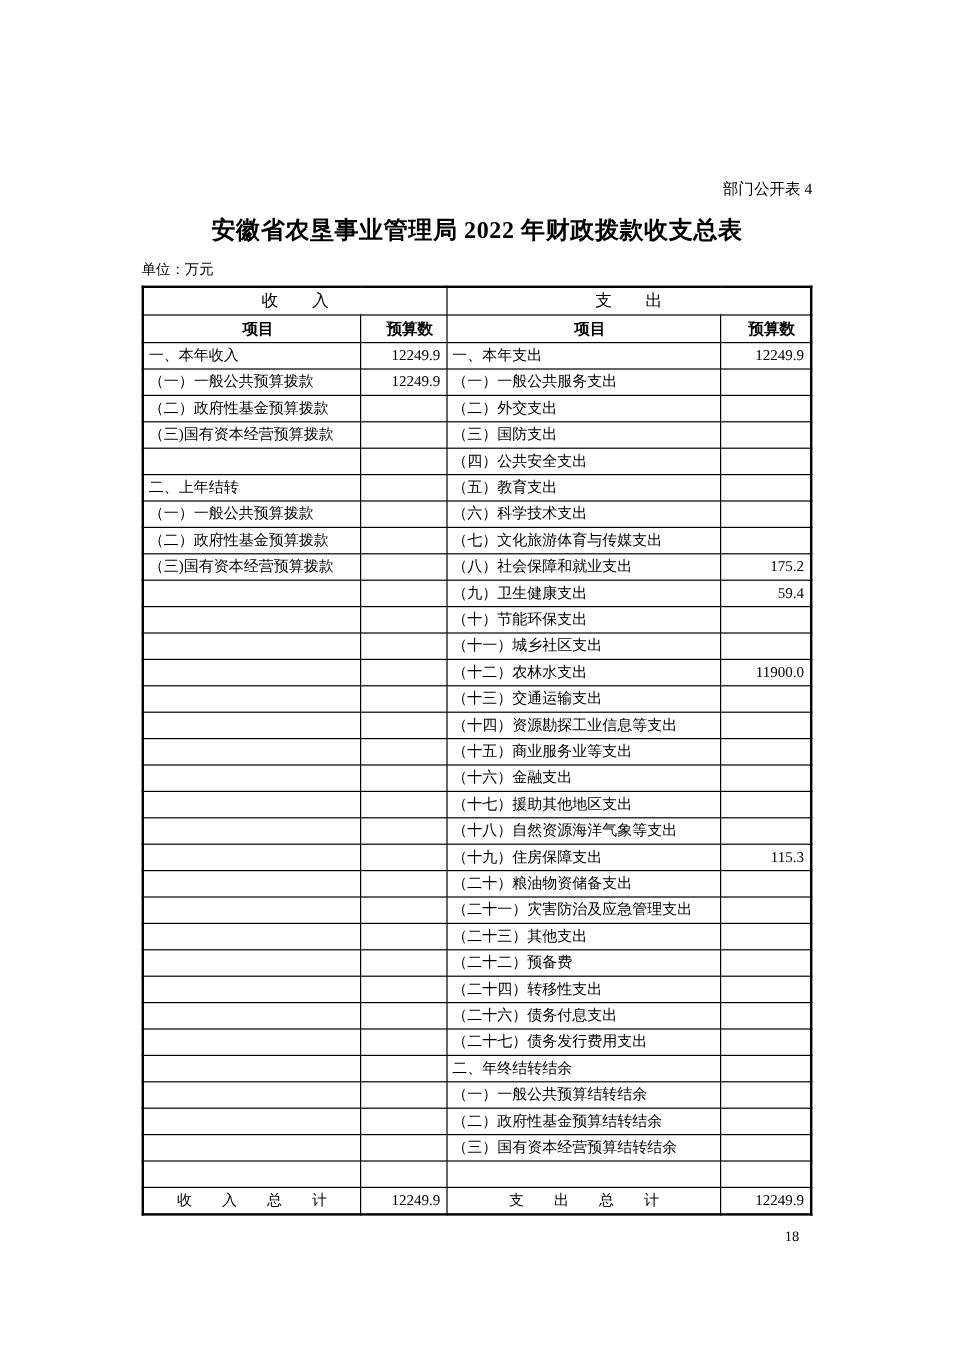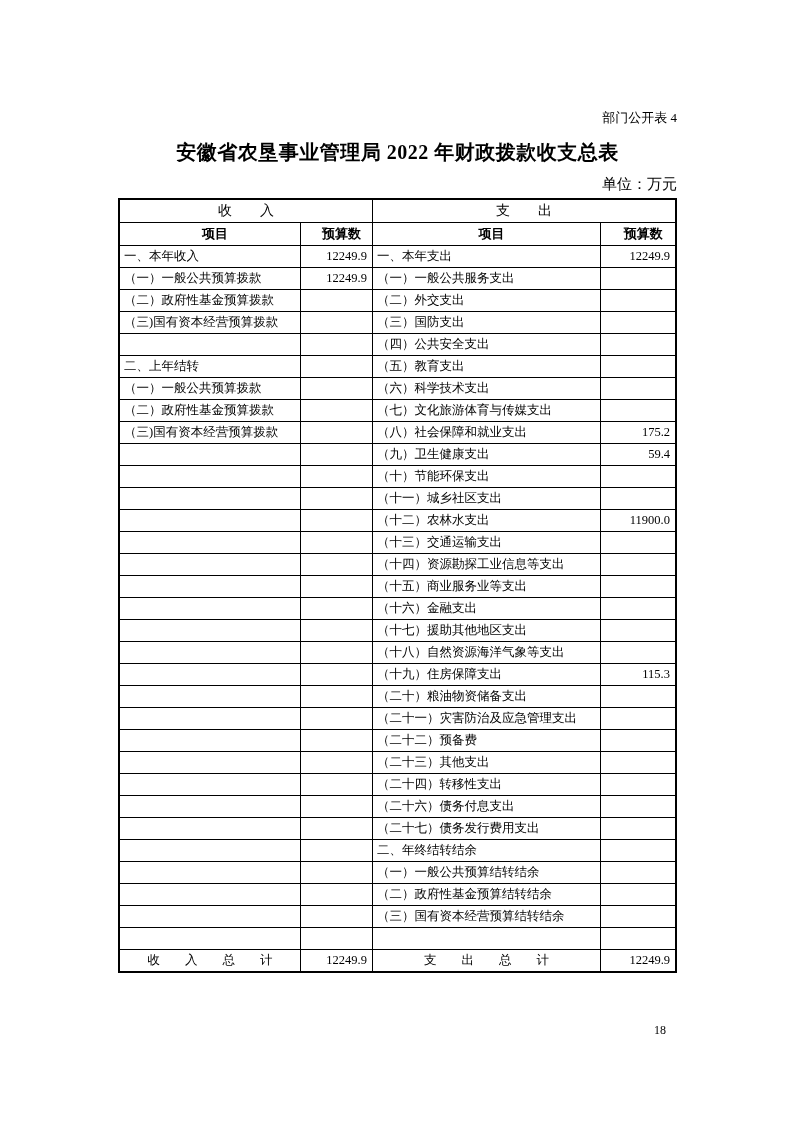--- a/index.html
+++ b/index.html
@@ -17,34 +17,34 @@
   .content {
     position: absolute;
     left: 118px;
     top: 110px;
     width: 559px;
   }
   .corner-label {
     text-align: right;
     font-size: 13px;
     line-height: 16px;
+    margin-top: 40px;
   }
   .doc-title {
     margin: 13px 0 0 0;
     text-align: center;
     font-size: 20px;
     font-weight: bold;
     line-height: 26px;
     letter-spacing: 0.5px;
   }
   .unit-label {
     margin-top: 11px;
     margin-bottom: 6px;
-    text-align: right;
-    font-size: 15px;
+    font-size: 12px;
     line-height: 16px;
   }
   table.budget {
     width: 100%;
     border-collapse: collapse;
     table-layout: fixed;
     border: 2px solid #000;
   }
   table.budget th,
   table.budget td {
@@ -254,27 +254,27 @@
         </tr>
         <tr>
           <td class="item"></td>
           <td class="val"></td>
           <td class="item">（二十一）灾害防治及应急管理支出</td>
           <td class="val"></td>
         </tr>
         <tr>
           <td class="item"></td>
           <td class="val"></td>
+          <td class="item">（二十三）其他支出</td>
+          <td class="val"></td>
+        </tr>
+        <tr>
+          <td class="item"></td>
+          <td class="val"></td>
           <td class="item">（二十二）预备费</td>
-          <td class="val"></td>
-        </tr>
-        <tr>
-          <td class="item"></td>
-          <td class="val"></td>
-          <td class="item">（二十三）其他支出</td>
           <td class="val"></td>
         </tr>
         <tr>
           <td class="item"></td>
           <td class="val"></td>
           <td class="item">（二十四）转移性支出</td>
           <td class="val"></td>
         </tr>
         <tr>
           <td class="item"></td>

